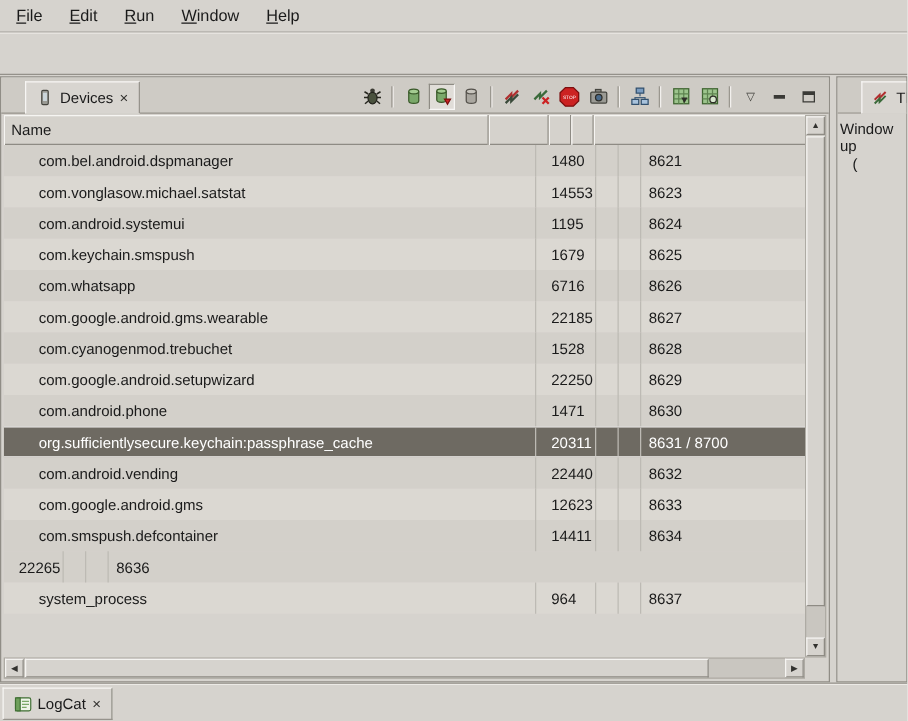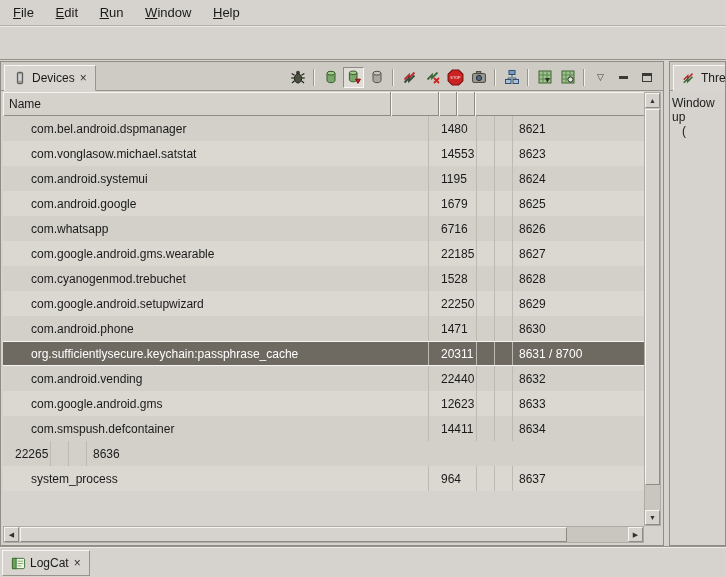--- a/index.html
+++ b/index.html
@@ -17,21 +17,21 @@
   .toolbar-strip { height: 34px; background: #d6d3ce; border-bottom: 1px solid #94918a; box-shadow: inset 0 1px 0 #ece9e5; }
 
   
   .main { position: absolute; top: 61px; left: 0; right: 0; bottom: 31px; display: flex; background: #d6d3ce; }
 
   .devices-panel { width: 664px; border: 1px solid #908d86; background: #d6d3ce; display: flex; flex-direction: column; }
   .splitter-v { width: 5px; background: #d6d3ce; cursor: ew-resize; }
   .threads-panel { flex: 1; border: 1px solid #908d86; background: #d6d3ce; display: flex; flex-direction: column; overflow: hidden; }
 
   
-  .view-tabbar { height: 29px; display: flex; align-items: flex-end; background: #cecbc5; border-bottom: 1px solid #96938c; padding: 2px 3px 0 3px; white-space: nowrap; }
+  .view-tabbar { height: 29px; display: flex; align-items: flex-end; background: #cecbc5; border-bottom: 1px solid #96938c; padding: 2px 3px 0 19px; white-space: nowrap; }
   .view-tab { position: relative; margin-bottom: -1px; height: 26px; display: flex; align-items: center; gap: 4px; padding: 0 7px;
               background: #d8d5d0; border: 1px solid #96938c; border-top-color: #f7f6f4; border-left-color: #f7f6f4;
               border-bottom: 1px solid #d8d5d0; font-size: 12px; cursor: default; }
   .tab-close { font-size: 12px; line-height: 1; padding: 0 1px; color: #33322f; cursor: pointer; }
   .icon16 { width: 16px; height: 16px; display: inline-flex; align-items: center; justify-content: center; flex: none; }
 
   
   .view-toolbar { margin-left: auto; align-self: center; display: flex; align-items: center; gap: 2px; padding-right: 3px; }
   .ticon { width: 21px; height: 21px; display: flex; align-items: center; justify-content: center; border: 1px solid transparent; cursor: pointer; }
   .ticon.pressed { border-color: #8e8b84 #f8f7f5 #f8f7f5 #8e8b84; background: #e0ddd8; }
@@ -234,21 +234,21 @@
     <span class="cell cell-port">8623</span>
   </div>
               <div class="row even">
     <span class="cell cell-name">com.android.systemui</span>
     <span class="cell cell-pid">1195</span>
     <span class="cell cell-a"></span>
     <span class="cell cell-b"></span>
     <span class="cell cell-port">8624</span>
   </div>
               <div class="row odd">
-    <span class="cell cell-name">com.android.google</span>
+    <span class="cell cell-name">com.keychain.smspush</span>
     <span class="cell cell-pid">1679</span>
     <span class="cell cell-a"></span>
     <span class="cell cell-b"></span>
     <span class="cell cell-port">8625</span>
   </div>
               <div class="row even">
     <span class="cell cell-name">com.whatsapp</span>
     <span class="cell cell-pid">6716</span>
     <span class="cell cell-a"></span>
     <span class="cell cell-b"></span>

